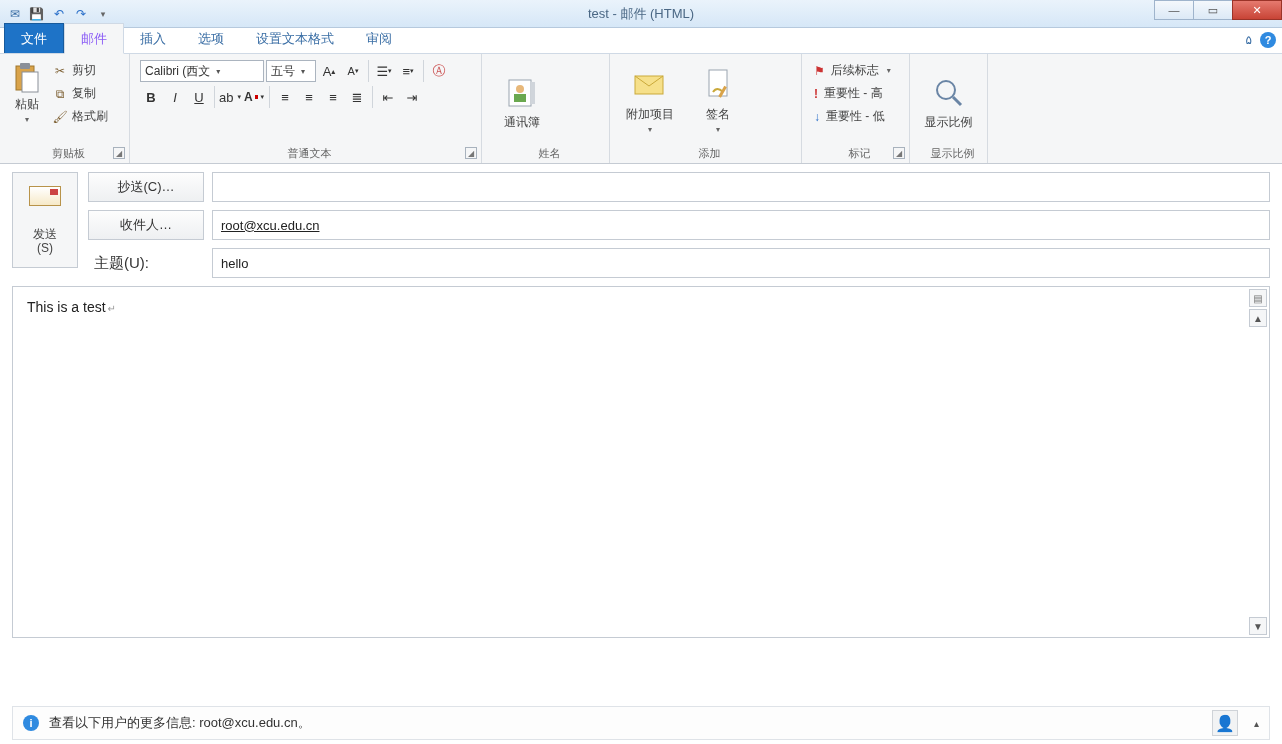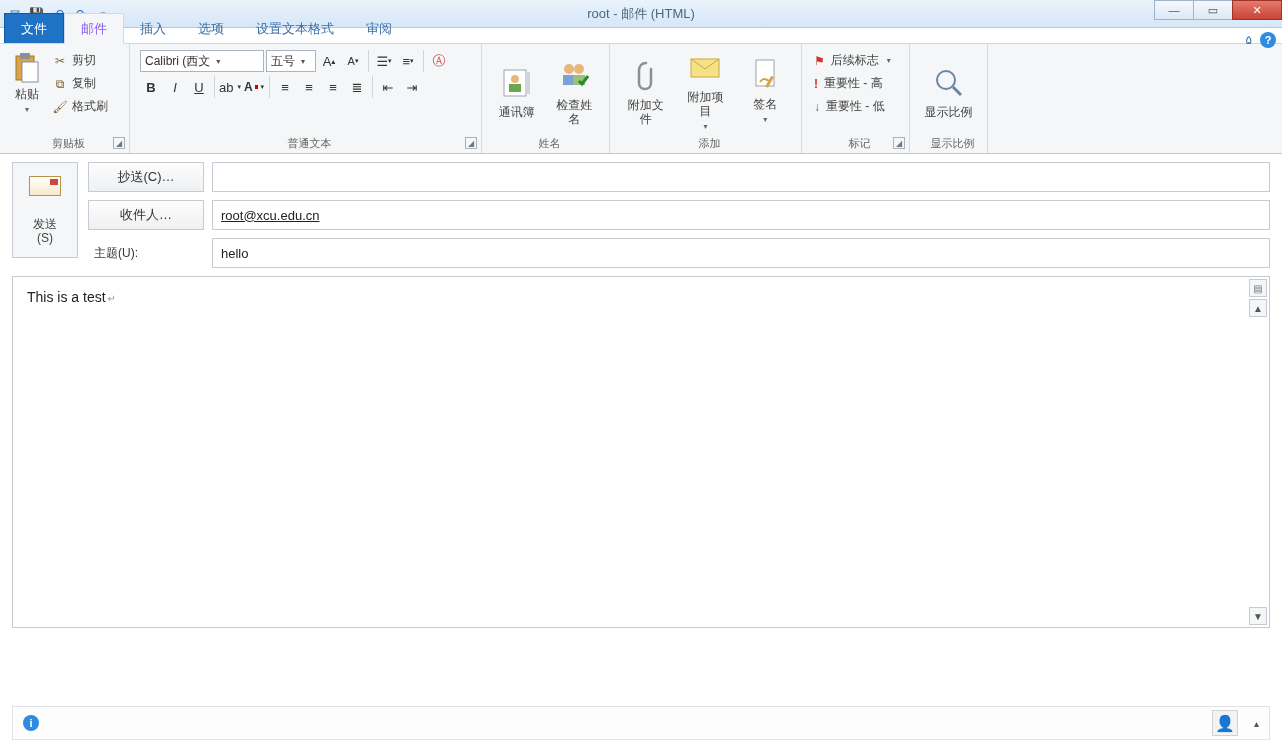--- a/index.html
+++ b/index.html
@@ -8,21 +8,21 @@
 
 .titlebar { height: 28px; background: linear-gradient(#eaf3fb,#d6e7f7); display: flex; align-items: center; position: relative; border-bottom:1px solid #b6c9dd;}
 .qat { display:flex; align-items:center; gap:4px; padding:0 6px;}
 .qat .ic { width:18px; height:18px; display:flex; align-items:center; justify-content:center; color:#3a6ea5; font-size:12px; border-radius:2px;}
 .title-text { position:absolute; left:50%; transform:translateX(-50%); color:#4a6784; font-size:13px;}
 .winbtns { position:absolute; right:0; top:0; display:flex;}
 .winbtn { width:40px; height:20px; display:flex; align-items:center; justify-content:center; border:1px solid #9fb4cc; background:linear-gradient(#f4f8fc,#dce9f6); font-size:11px; color:#555; margin-left:-1px;}
 .winbtn.close { width:50px; background:linear-gradient(#e67a6f,#c84436); color:#fff; border-color:#9b3328;}
 
 
-.tabs { height:16px; background:#fff; display:flex; align-items:flex-end; border-bottom:1px solid #cfd9e5; position:relative;}
+.tabs { height:26px; background:#fff; display:flex; align-items:flex-end; border-bottom:1px solid #cfd9e5; position:relative;}
 .tab { padding:6px 16px 5px; font-size:13px; color:#3a6ea5; cursor:default;}
 .tab.file { background:#1e73c7; color:#fff; border:1px solid #175a9c; border-bottom:none; margin-left:4px;}
 .tab.active { background:#f5f6f7; border:1px solid #cfd9e5; border-bottom:1px solid #f5f6f7; margin-bottom:-1px; color:#8b5cf6;}
 .tabs .right { position:absolute; right:6px; top:4px; display:flex; gap:8px; align-items:center; color:#3a6ea5;}
 .tabs .right span{font-size:14px;}
 .help-circle{width:16px;height:16px;border-radius:50%;background:#2f8ae0;color:#fff;display:flex;align-items:center;justify-content:center;font-size:11px;font-weight:bold;}
 
 
 .ribbon { height:110px; background:#f5f6f7; border-bottom:1px solid #c5cbd3; display:flex;}
 .group { border-right:1px solid #d6dbe1; display:flex; flex-direction:column; position:relative; padding:4px 6px 0;}
@@ -62,21 +62,21 @@
 
 
 .hdr{display:flex;padding:8px 12px 4px;gap:0;}
 .send-box{width:66px;height:96px;border:1px solid #c5cbd3;background:#f5f6f7;display:flex;flex-direction:column;align-items:center;justify-content:center;gap:21px;margin-right:10px;}
 .send-box .env{width:32px;height:20px;border:1px solid #b8934a;background:linear-gradient(#fff,#f6e9c8);position:relative;}
 .send-box .env::after{content:"";position:absolute;right:2px;top:2px;width:8px;height:6px;background:#c44;}
 .send-box .stx{font-size:12px;color:#444;text-align:center;line-height:14px;}
 .fields{flex:1;display:flex;flex-direction:column;gap:8px;}
 .frow{display:flex;align-items:center;gap:8px;}
 .fbtn{width:116px;height:30px;border:1px solid #c5cbd3;background:linear-gradient(#fdfdfd,#eef0f2);display:flex;align-items:center;justify-content:center;font-size:13px;color:#333;}
-.flabel{width:116px;font-size:12px;color:#333;padding-left:6px;}
+.flabel{width:116px;font-size:15px;color:#333;padding-left:6px;}
 .finput{flex:1;height:30px;border:1px solid #c5cbd3;background:#fff;padding:0 8px;font-size:13px;color:#222;display:flex;align-items:center;}
 .finput span{text-decoration:underline;}
 
 
 .body-area{margin:4px 12px 0;border:1px solid #c5cbd3;height:352px;position:relative;background:#fff;padding:12px 14px;font-size:14px;font-family:Calibri,"Segoe UI",sans-serif;color:#222;}
 .body-area .cursor::after{content:"↵";font-size:10px;color:#999;margin-left:2px;}
 .ruler-btn{position:absolute;right:2px;top:2px;width:18px;height:18px;border:1px solid #c5cbd3;background:#f5f6f7;font-size:10px;color:#777;display:flex;align-items:center;justify-content:center;}
 .scroll-up{position:absolute;right:2px;top:22px;width:18px;height:18px;border:1px solid #c5cbd3;background:#f5f6f7;font-size:10px;color:#555;display:flex;align-items:center;justify-content:center;}
 .scroll-dn{position:absolute;right:2px;bottom:2px;width:18px;height:18px;border:1px solid #c5cbd3;background:#f5f6f7;font-size:10px;color:#555;display:flex;align-items:center;justify-content:center;}
 
@@ -92,21 +92,21 @@
 <body>
 
 <div class="titlebar">
   <div class="qat">
     <span class="ic">✉</span>
     <span class="ic">💾</span>
     <span class="ic" style="color:#2a6fc9">↶</span>
     <span class="ic" style="color:#2a6fc9">↷</span>
     <span class="ic" style="font-size:9px;color:#666">▾</span>
   </div>
-  <div class="title-text">root - 邮件 (HTML)</div>
+  <div class="title-text">test - 邮件 (HTML)</div>
   <div class="winbtns">
     <div class="winbtn">—</div>
     <div class="winbtn">▭</div>
     <div class="winbtn close">✕</div>
   </div>
 </div>
 
 <div class="tabs">
   <div class="tab file">文件</div>
   <div class="tab active">邮件</div>
@@ -214,46 +214,26 @@
         <div class="vicn">
             <svg width="34" height="34">
               <rect x="4" y="4" width="22" height="26" fill="#fff" stroke="#9aa4b0"></rect>
               <circle cx="15" cy="13" r="4" fill="#e8b87a"></circle>
               <rect x="9" y="18" width="12" height="8" fill="#6aa84f"></rect>
               <rect x="26" y="6" width="4" height="22" fill="#d0d5db"></rect>
             </svg>
           </div>
         <div class="vlbl">通讯簿</div>
       </div>
-      <div class="vbtn">
-        <div class="vicn">
-            <svg width="34" height="34">
-              <circle cx="12" cy="10" r="5" fill="#e8b87a"></circle>
-              <rect x="6" y="16" width="12" height="10" fill="#7aa3d4"></rect>
-              <circle cx="22" cy="10" r="5" fill="#e8b87a"></circle>
-              <rect x="16" y="16" width="12" height="10" fill="#9ac17a"></rect>
-              <path d="M22 22 l3 3 l6 -8" stroke="#2a8a2a" stroke-width="3" fill="none"></path>
-            </svg>
-          </div>
-        <div class="vlbl">检查姓名</div>
-      </div>
     </div>
     <div class="group-label">姓名</div>
   </div>
 
   <div class="group" style="width:192px">
     <div class="vgroup">
-      <div class="vbtn">
-        <div class="vicn">
-            <svg width="30" height="34">
-              <path d="M15 4 C10 4 8 8 8 12 L8 24 C8 28 11 30 14 30 C17 30 20 28 20 24 L20 10" stroke="#8a8f98" stroke-width="2.5" fill="none" stroke-linecap="round"></path>
-            </svg>
-          </div>
-        <div class="vlbl">附加文件</div>
-      </div>
       <div class="vbtn">
         <div class="vicn">
             <svg width="34" height="30">
               <rect x="2" y="6" width="28" height="18" fill="#f6e08a" stroke="#caa93a"></rect>
               <path d="M2 6 L16 16 L30 6" stroke="#caa93a" fill="none"></path>
             </svg>
           </div>
         <div class="vlbl"><span>附加项目</span><br><span style="font-size:8px;color:#666">▾</span></div>
       </div>
       <div class="vbtn">
@@ -335,15 +315,16 @@
 
 <div class="body-area">
   <span class="cursor">This is a test</span>
   <div class="ruler-btn">▤</div>
   <div class="scroll-up">▲</div>
   <div class="scroll-dn">▼</div>
 </div>
 
 <div class="infobar">
   <div class="ii">i</div>
+  <span>查看以下用户的更多信息: root@xcu.edu.cn。</span>
   <div class="who">👤</div>
   <span class="car">▴</span>
 </div>
 
 </body></html>

